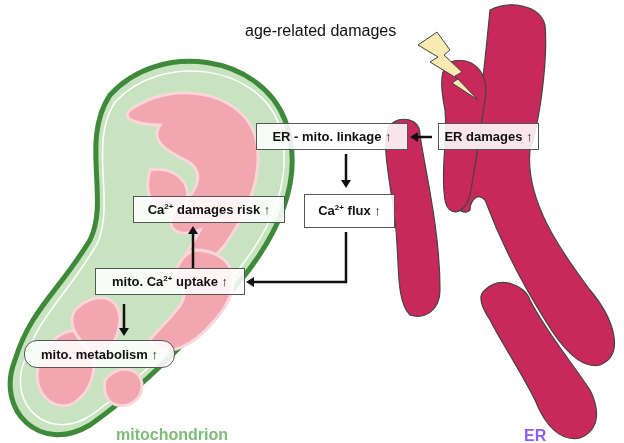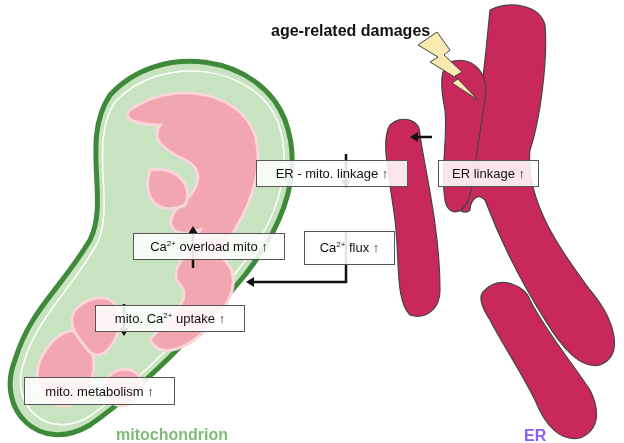--- a/index.html
+++ b/index.html
@@ -1,23 +1,23 @@
 <!DOCTYPE html>
 <html><head>
 <meta charset="utf-8">
 <style>
   html, body { margin: 0; padding: 0; background: #ffffff; }
   body { width: 624px; height: 443px; position: relative; overflow: hidden;
          font-family: "Liberation Sans", sans-serif; }
   svg.art { position: absolute; left: 0; top: 0; }
   .box { position: absolute; background: rgba(255,255,255,0.88); border: 1px solid #555;
-         font-weight: normal; font-size: 13px; color: #111; white-space: nowrap;
-         display: flex; align-items: center; justify-content: center; box-sizing: border-box; margin-top: 37px; }
+         font-weight: bold; font-size: 13px; color: #111; white-space: nowrap;
+         display: flex; align-items: center; justify-content: center; box-sizing: border-box; }
   .box sup { font-size: 8px; }
-  .title { position: absolute; font-weight: bold; font-size: 16px; color: #111; margin-left: 26px; }
+  .title { position: absolute; font-weight: normal; font-size: 16px; color: #111; }
   .label { position: absolute; font-weight: bold; font-size: 16px; }
 </style>
 </head>
 <body>
 
 <svg class="art" width="624" height="443" viewBox="0 0 624 443">
 
   <g>
     <path d="M110,95 C160,40 260,55 285,120 C305,175 280,230 245,275 C200,330 140,390 90,425 C40,455 -5,410 15,360 C30,310 60,290 90,240 C110,200 80,140 110,95 Z" fill="#c7e3bf" stroke="#3f8a3a" stroke-width="5"></path>
     <path d="M115,102 C162,52 255,65 278,122 C296,175 272,228 238,270 C195,324 138,382 90,416 C48,442 8,405 24,362 C38,316 68,294 97,244 C116,203 88,143 115,102 Z" fill="none" stroke="#ffffff" stroke-width="1.5"></path>
@@ -49,37 +49,37 @@
     <line x1="193" y1="268" x2="193" y2="232"></line>
     <polygon points="193,226 188,234 198,234" stroke="none"></polygon>
     <line x1="124" y1="304" x2="124" y2="330"></line>
     <polygon points="124,336 119,328 129,328" stroke="none"></polygon>
   </g>
 </svg>
 
 <div class="title" style="left:245px;top:22px;">age-related damages</div>
 
 <div class="box" style="left:438px;top:123px;width:101px;height:27px;">
-  <span>ER linkage ↑</span>
+  <span>ER damages ↑</span>
 </div>
 
 <div class="box" style="left:256px;top:123px;width:152px;height:27px;">
   <span>ER - mito. linkage ↑</span>
 </div>
 
 <div class="box" style="left:304px;top:194px;width:91px;height:34px;">
   <span><span>Ca</span><sup>2+</sup><span> flux ↑</span></span>
 </div>
 
 <div class="box" style="left:133px;top:196px;width:152px;height:27px;">
-  <span><span>Ca</span><sup>2+</sup><span> overload mito ↑</span></span>
+  <span><span>Ca</span><sup>2+</sup><span> damages risk ↑</span></span>
 </div>
 
 <div class="box" style="left:95px;top:268px;width:150px;height:27px;">
   <span><span>mito. Ca</span><sup>2+</sup><span> uptake ↑</span></span>
 </div>
 
-<div class="box" style="left:24px;top:340px;width:151px;height:28px;">
+<div class="box" style="left:24px;top:340px;width:151px;height:28px;border-radius:13px;">
   <span>mito. metabolism ↑</span>
 </div>
 
 <div class="label" style="left:116px;top:426px;color:#7dbb76;">mitochondrion</div>
 <div class="label" style="left:524px;top:427px;color:#8b5cf6;">ER</div>
 
 </body></html>

